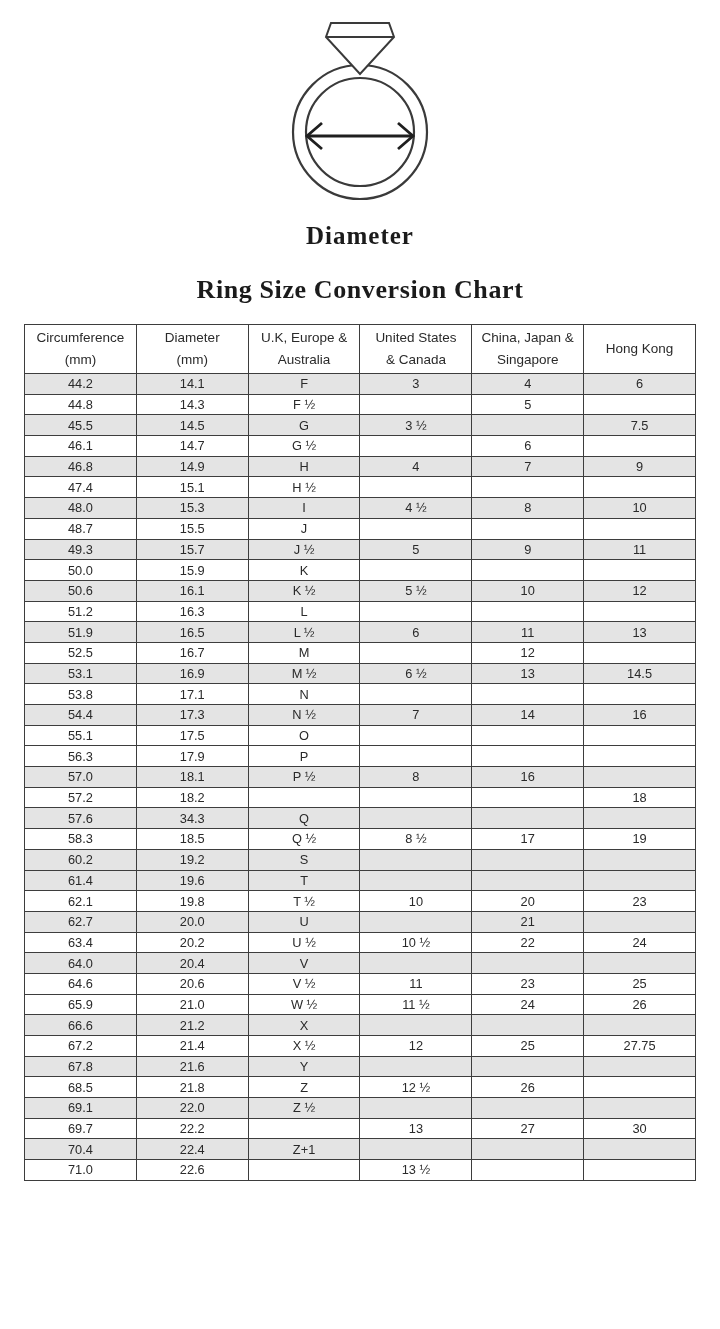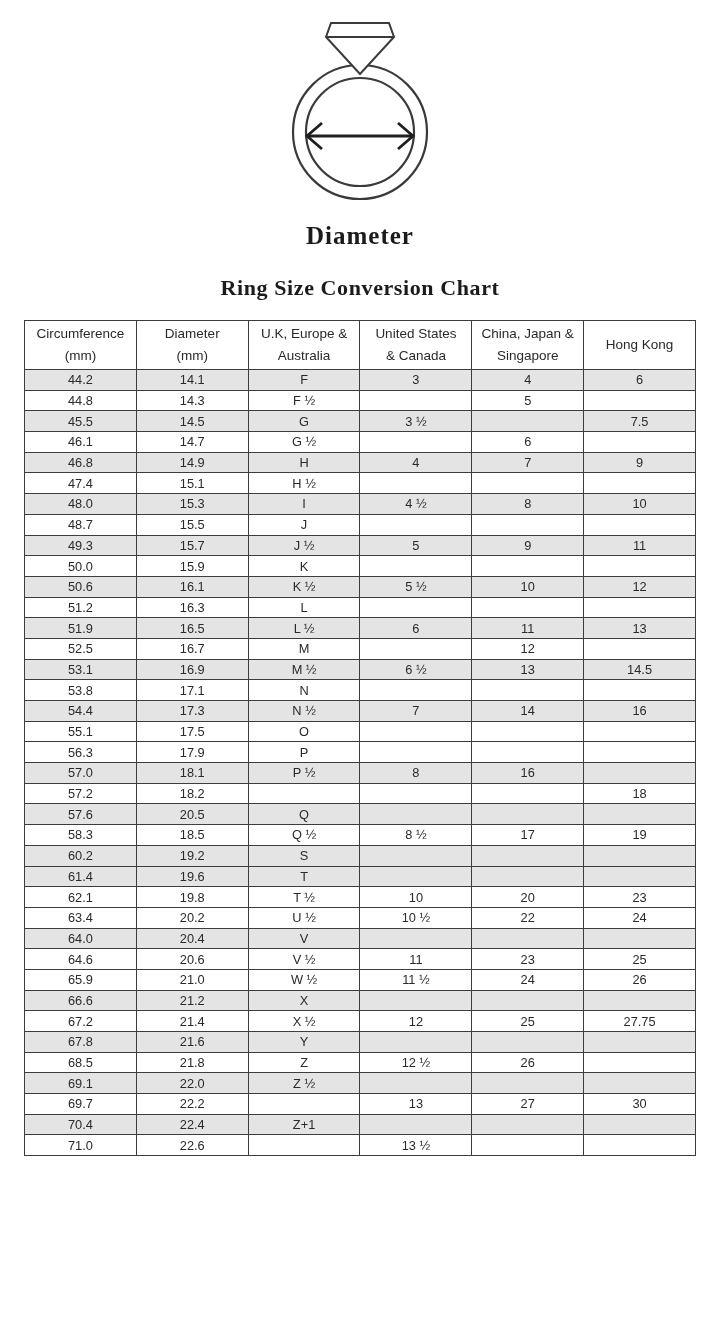--- a/index.html
+++ b/index.html
@@ -20,21 +20,21 @@
     font-weight: 700;
     font-size: 25px;
     letter-spacing: 1px;
     color: #1b1b1b;
     margin: 20px 0 0;
   }
   .chart-title {
     text-align: center;
     font-family: "Liberation Serif", serif;
     font-weight: 700;
-    font-size: 22px;
+    font-size: 26px;
     letter-spacing: 0.6px;
     color: #1b1b1b;
     margin: 25px 0 0;
   }
 
   table.ring-table {
     border-collapse: collapse;
     table-layout: fixed;
     width: 672px;
     margin: 19px auto 0;
@@ -281,21 +281,21 @@
         <tr>
       <td>57.2</td>
       <td>18.2</td>
       <td></td>
       <td></td>
       <td></td>
       <td>18</td>
     </tr>
         <tr class="shaded">
       <td>57.6</td>
-      <td>20.5</td>
+      <td>34.3</td>
       <td>Q</td>
       <td></td>
       <td></td>
       <td></td>
     </tr>
         <tr>
       <td>58.3</td>
       <td>18.5</td>
       <td>Q ½</td>
       <td>8 ½</td>
@@ -319,20 +319,28 @@
       <td></td>
     </tr>
         <tr>
       <td>62.1</td>
       <td>19.8</td>
       <td>T ½</td>
       <td>10</td>
       <td>20</td>
       <td>23</td>
     </tr>
+        <tr class="shaded">
+      <td>62.7</td>
+      <td>20.0</td>
+      <td>U</td>
+      <td></td>
+      <td>21</td>
+      <td></td>
+    </tr>
         <tr>
       <td>63.4</td>
       <td>20.2</td>
       <td>U ½</td>
       <td>10 ½</td>
       <td>22</td>
       <td>24</td>
     </tr>
         <tr class="shaded">
       <td>64.0</td>

